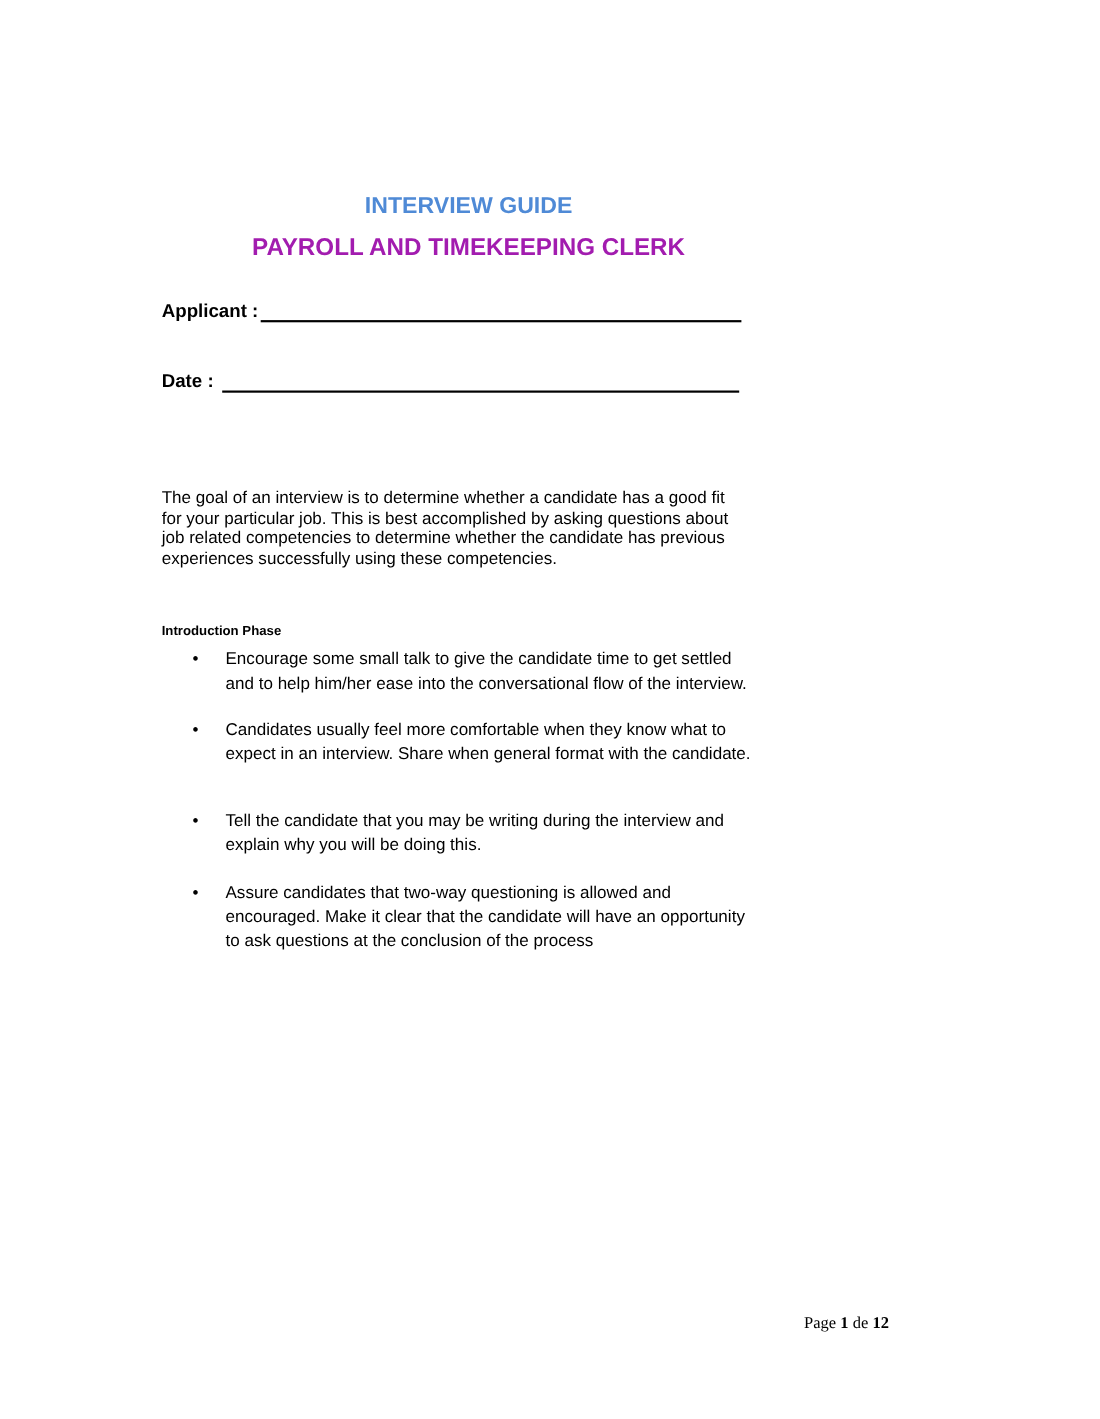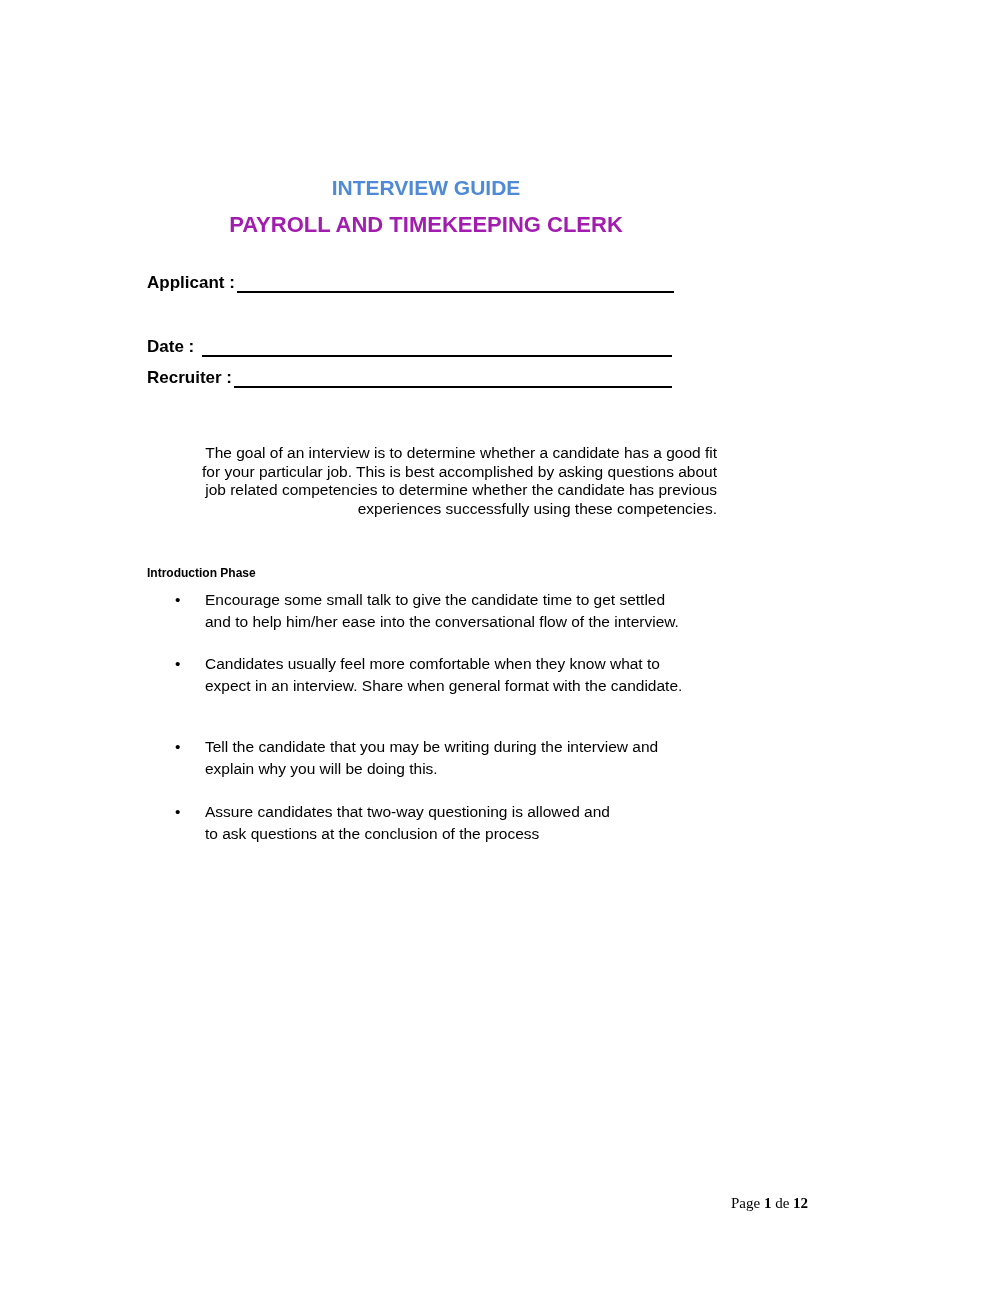--- a/index.html
+++ b/index.html
@@ -4,21 +4,21 @@
   <style>
     html, body { margin: 0; padding: 0; background: #ffffff; }
     body { width: 1000px; height: 1290px; position: relative; overflow: hidden;
            font-family: "Liberation Sans", sans-serif; color: #000; }
     .page { position: absolute; left: 0; top: 0; width: 1000px; height: 1018px; padding-left: 45px; }
     .title { position: absolute; left: 0; width: 852px; text-align: center; font-weight: bold; }
     .title.guide { top: 176px; font-size: 21px; color: #4f8ad6; }
     .title.role { top: 212px; font-size: 22px; color: #a21caf; }
     .field { position: absolute; left: 147px; font-size: 17px; font-weight: bold; display: flex; align-items: flex-end; justify-content: space-between; }
     .field .line { display: inline-block; border-bottom: 2px solid #000; height: 16px; }
-    .para { position: absolute; left: 147px; width: 570px; font-size: 15.5px; line-height: 18.5px; text-align: right; }
+    .para { position: absolute; left: 147px; width: 570px; font-size: 15.5px; line-height: 18.5px; }
     .heading { position: absolute; left: 147px; top: 566px; font-size: 12px; font-weight: bold; }
     .bullet { position: absolute; left: 175px; width: 560px; font-size: 15.5px; line-height: 22px; display: flex; }
     .bullet .dot { width: 30px; flex: none; }
     .bullet .txt { flex: 1; }
     .footer { position: absolute; left: 731px; top: 1195px; font-family: "Liberation Serif", serif; font-size: 15px; }
     .footer b { font-weight: bold; }
   </style>
 </head>
 <body>
 
@@ -30,24 +30,20 @@
   <div class="field" style="top:273px;">
     <span>Applicant :</span>
     <span class="line" style="width:437px; margin-left:2px;"></span>
   </div>
 
   <div class="field" style="top:321px;margin-top:16px;">
     <span>Date :</span>
     <span class="line" style="width:470px; margin-left:8px;"></span>
   </div>
 
-  <div class="field" style="top:368px;">
-    <span>Recruiter :</span>
-    <span class="line" style="width:438px; margin-left:2px;"></span>
-  </div>
 
   <div class="para" style="top:444px;">
     <div>The goal of an interview is to determine whether a candidate has a good fit</div>
     <div>for your particular job. This is best accomplished by asking questions about</div>
     <div>job related competencies to determine whether the candidate has previous</div>
     <div>experiences successfully using these competencies.</div>
   </div>
 
   <div class="heading">Introduction Phase</div>
 
@@ -72,20 +68,21 @@
     <div class="txt">
       <div>Tell the candidate that you may be writing during the interview and</div>
       <div>explain why you will be doing this.</div>
     </div>
   </div>
 
   <div class="bullet" style="top:801px;">
     <span class="dot">•</span>
     <div class="txt">
       <div>Assure candidates that two-way questioning is allowed and</div>
+      <div>encouraged. Make it clear that the candidate will have an opportunity</div>
       <div>to ask questions at the conclusion of the process</div>
     </div>
   </div>
 
   <div class="footer">
     <span>Page</span>
     <b>1</b>
     <span>de</span>
     <b>12</b>
   </div>

